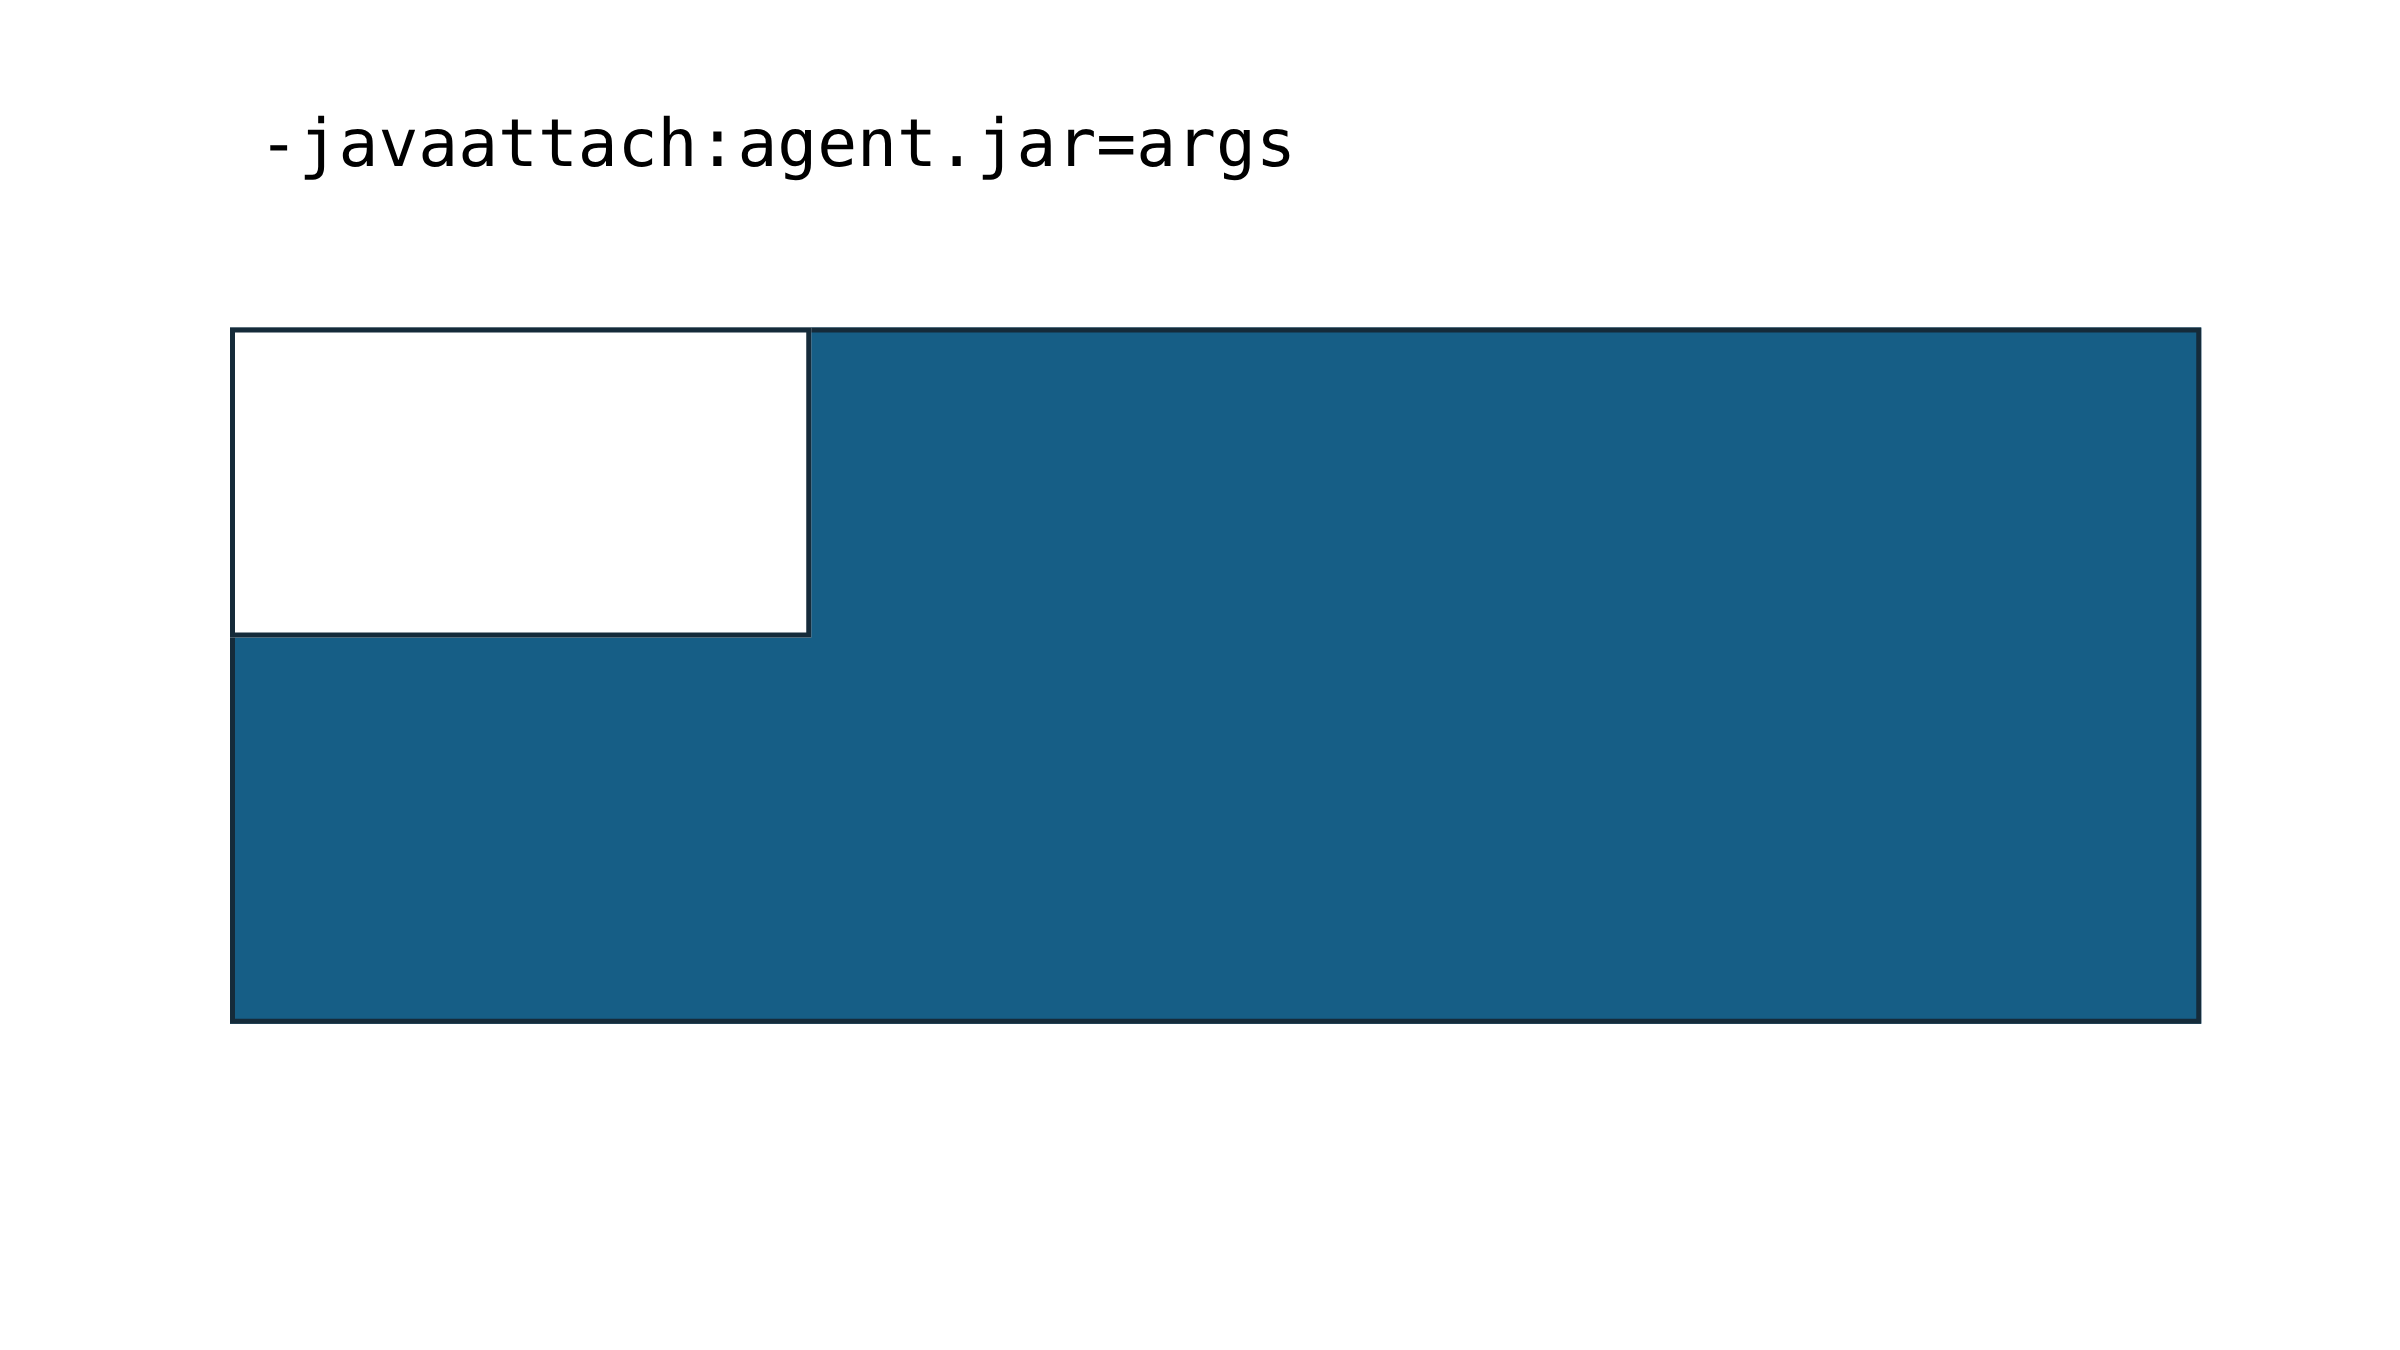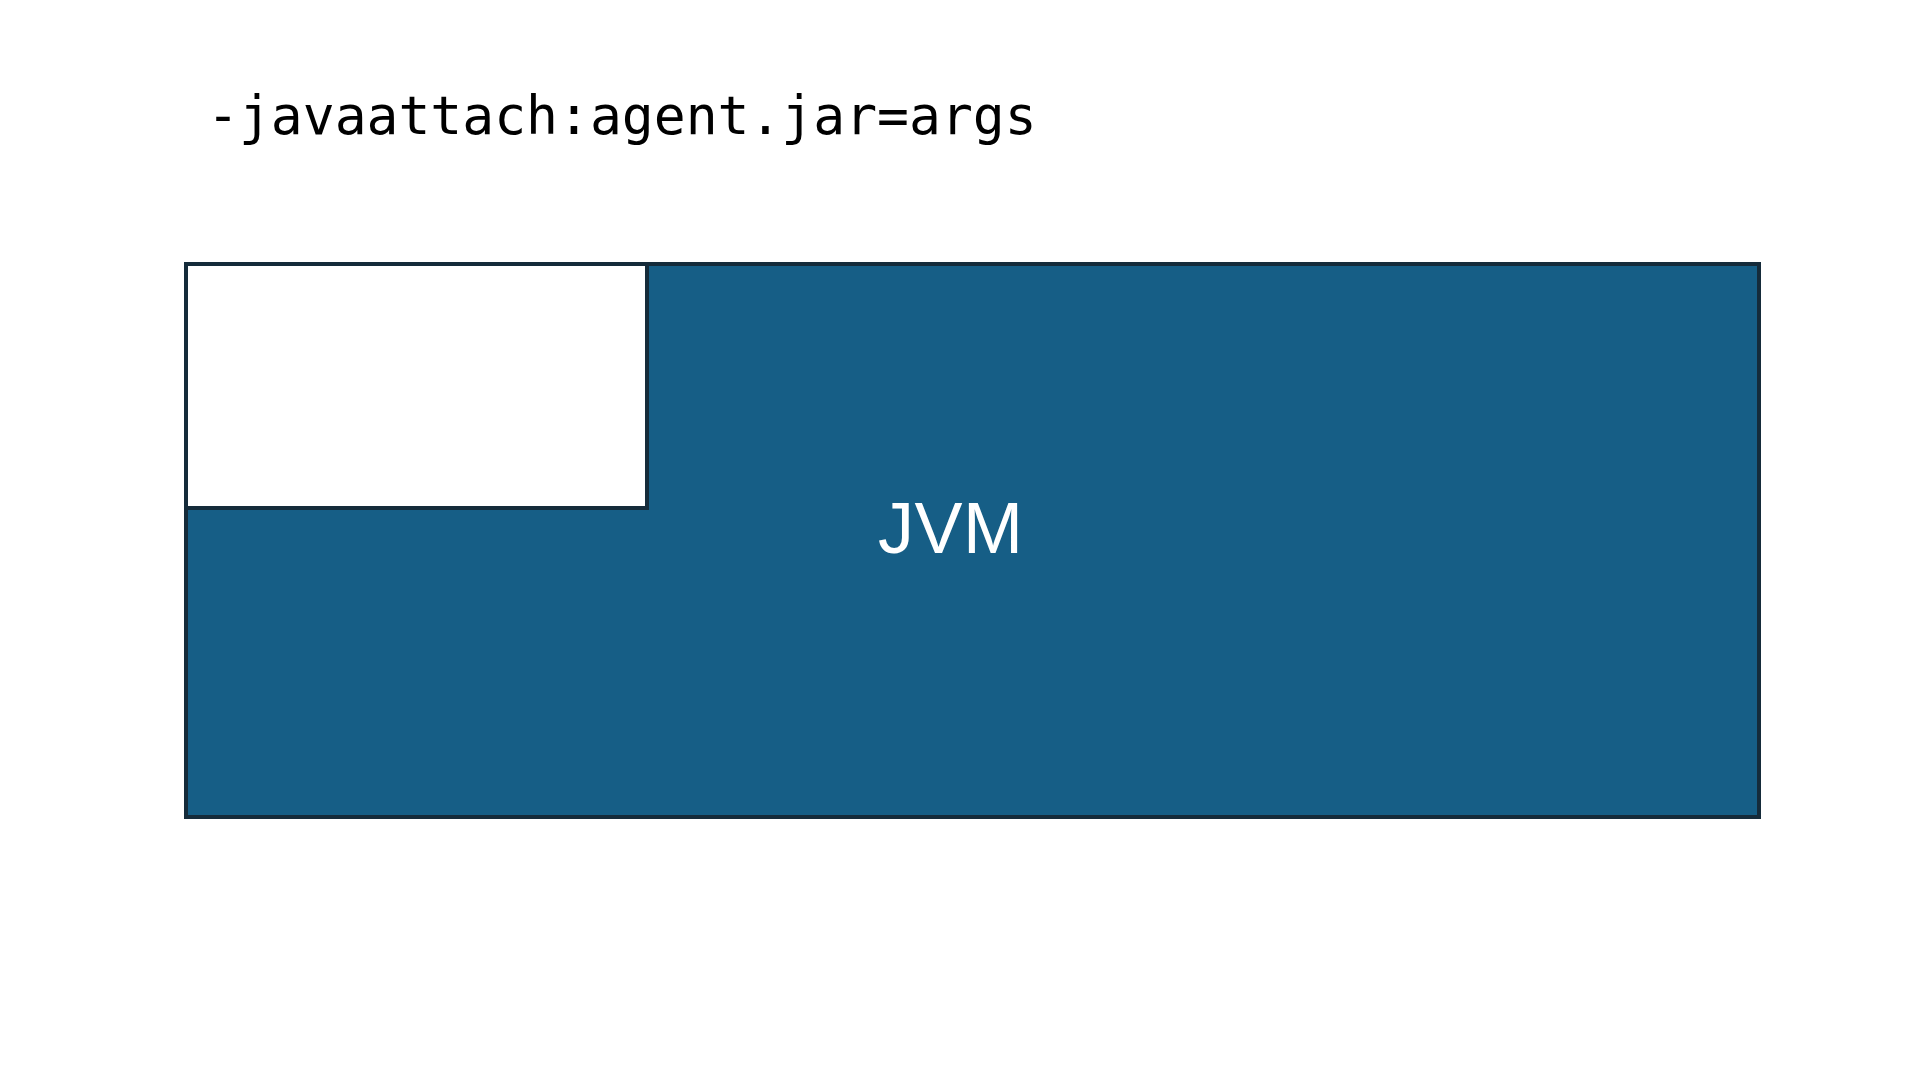--- a/index.html
+++ b/index.html
@@ -89,19 +89,18 @@
 </head>
 <body>
 
 <div id="canvas">
 
   <div class="cmd-caption">-javaattach:agent.jar=args</div>
 
   <div class="jvm-box">
   </div>
 
-  <div class="jvm-label">JVM</div>
 
   <div class="agent-box">
   </div>
 
 
 </div>
 
 </body></html>

